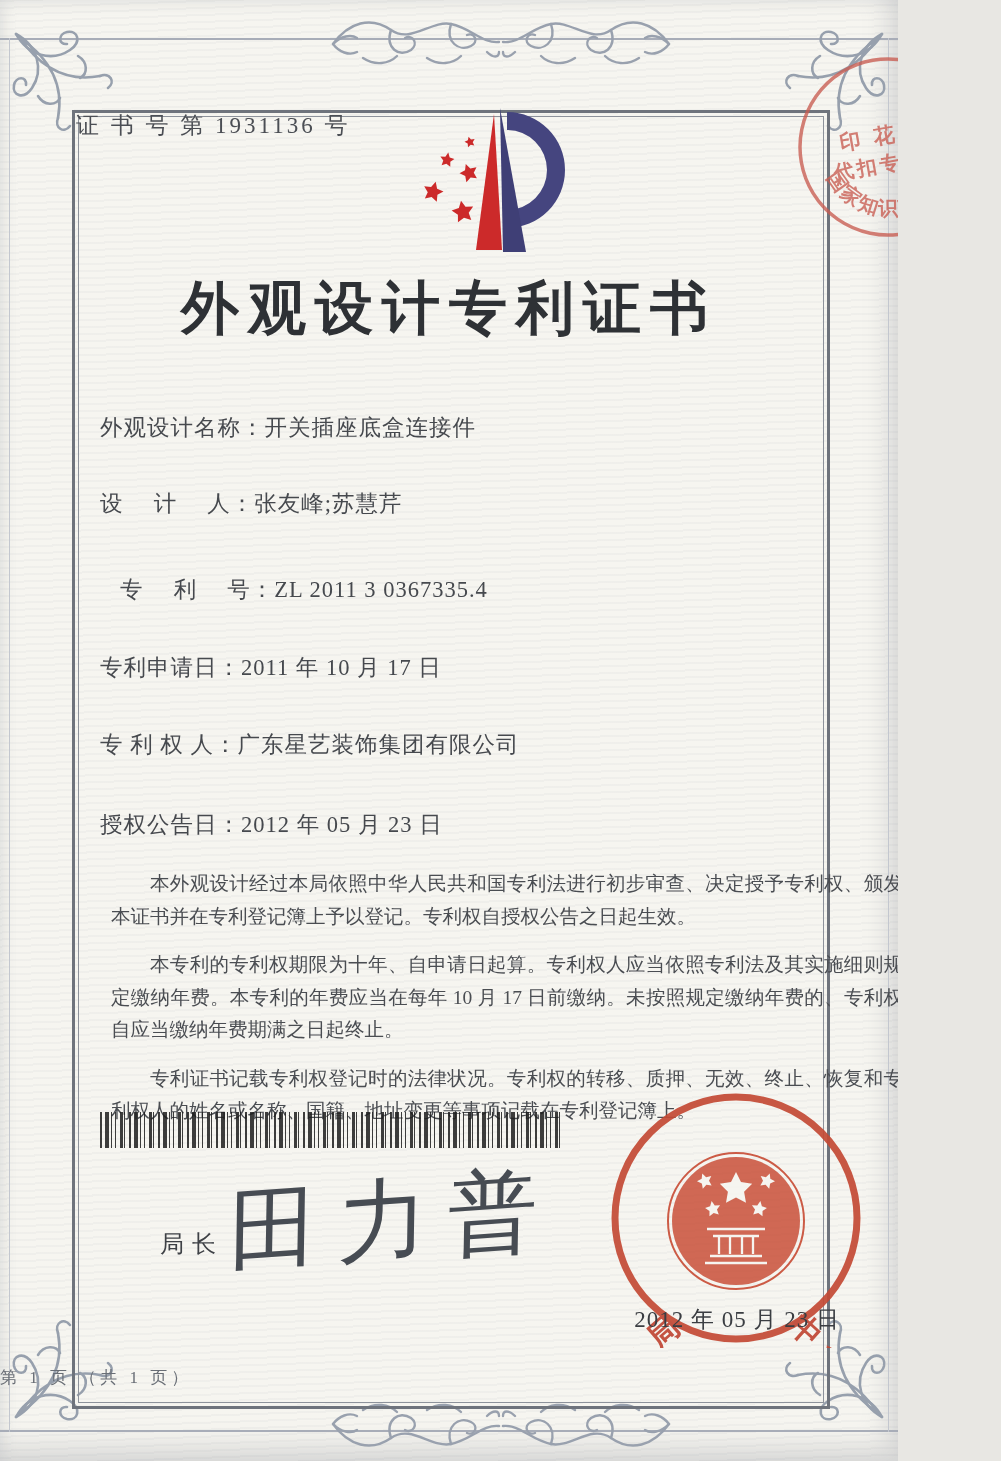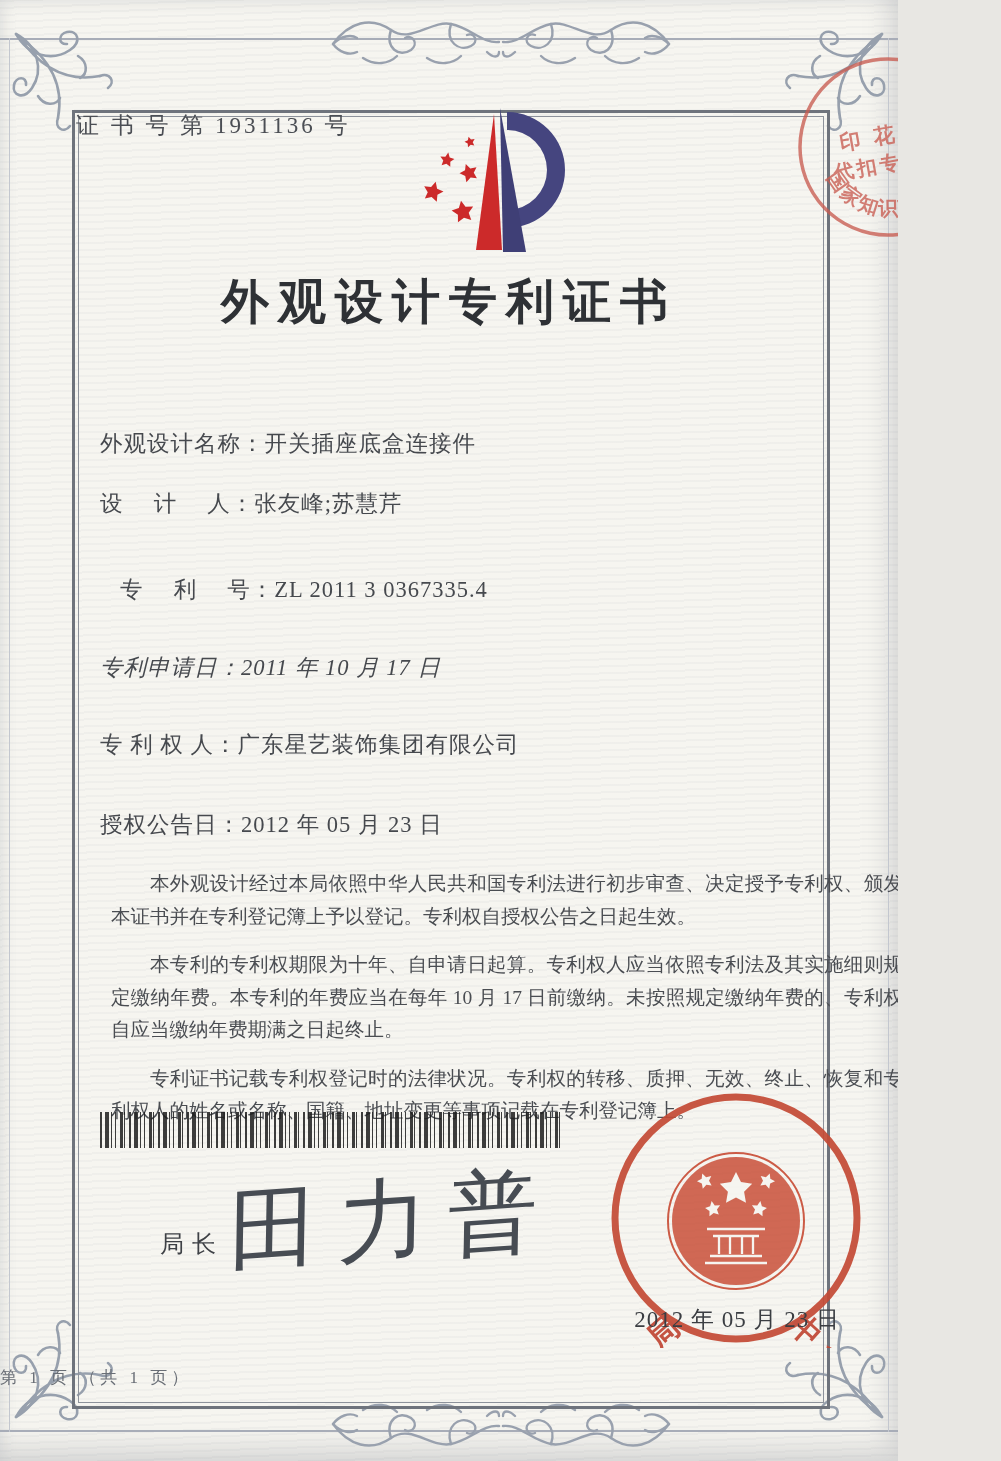--- a/index.html
+++ b/index.html
@@ -24,25 +24,25 @@
   .corner.tr{right:8px;top:26px;transform:scaleX(-1);}
   .corner.bl{left:8px;bottom:36px;transform:scaleY(-1);}
   .corner.br{right:8px;bottom:36px;transform:scale(-1,-1);}
   .centerpiece{position:absolute;width:348px;height:76px;left:327px;color:#99a1ae;}
   .centerpiece.top{top:2px;}
   .centerpiece.bottom{top:1390px;transform:scaleY(-1);}
   
   .cert-no{position:absolute;left:76px;top:110px;font-size:23px;letter-spacing:3px;color:#4b4e54;}
   .tax-stamp{position:absolute;left:793px;top:52px;width:190px;height:190px;transform:rotate(-10deg);opacity:.78;}
   .logo{position:absolute;left:406px;top:98px;width:192px;height:168px;}
-  .title{position:absolute;left:0;right:0;top:270px;text-align:center;font-size:48px;font-weight:700;
+  .title{position:absolute;left:0;right:0;top:270px;text-align:center;font-size:58px;font-weight:700;
     letter-spacing:9px;color:#2e3135;}
   
   .field{position:absolute;left:100px;font-size:22.5px;color:#46494e;letter-spacing:1px;white-space:pre;}
-  .f0{top:428px;} .f1{top:488px;} .f2{top:574px;margin-left:20px;} .f3{top:652px;font-style:italic;} .f4{top:729px;} .f5{top:809px;}
+  .f0{top:412px;} .f1{top:488px;} .f2{top:574px;margin-left:20px;} .f3{top:652px;} .f4{top:729px;} .f5{top:809px;}
   .field .lab{display:inline-block;}
   
   .paras{position:absolute;left:95px;top:852px;width:824px;font-size:19.5px;line-height:32.5px;
     color:#4a4d52;text-align:justify;}
   .paras p{margin:16px;text-indent:2em;}
   
   .barcode{position:absolute;left:100px;top:1112px;width:462px;height:36px;opacity:.85;
     background:repeating-linear-gradient(90deg,
       #1c1c1c 0 2px, transparent 2px 5px,
       #1c1c1c 5px 9px, transparent 9px 11px,

